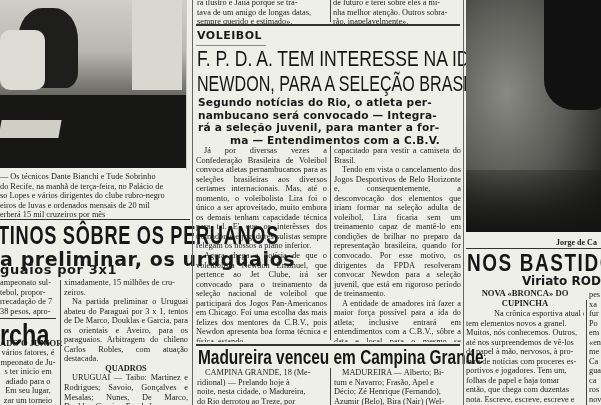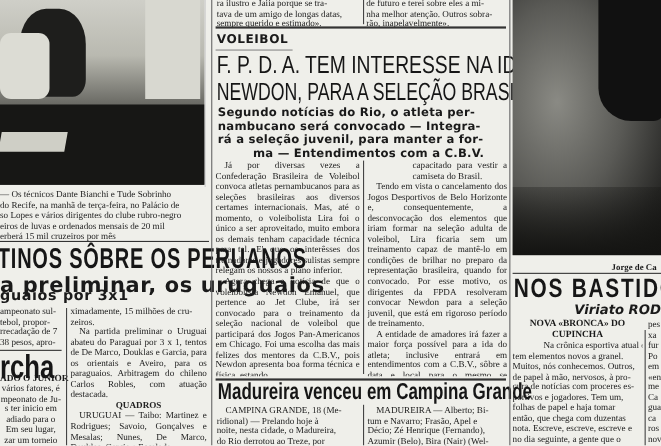--- a/index.html
+++ b/index.html
@@ -112,21 +112,21 @@
   <div>rá a seleção juvenil, para manter a for-</div>
   <div style="padding-left:10px;text-align:center;">ma — Entendimentos com a C.B.V.</div>
 </div>
 
 <div class="abs body-text" style="left:196px;top:146px;width:131px;height:196px;overflow:hidden;">
   <p>Já por diversas vezes a Confederação Brasileira de Voleibol convoca atletas pernambucanos para as seleções brasileiras aos diversos certames internacionais. Mas, até o momento, o voleibolista Lira foi o único a ser aproveitado, muito embora os demais tenham capacidade técnica para tal. E' que os interêsses dos treinadores e jogadores sulistas sempre relegam os nossos a plano inferior.</p>
   <p>Agora chega a notícia de que o voleibolista Newdon Emanuel, que pertence ao Jet Clube, irá ser convocado para o treinamento da seleção nacional de voleibol que participará dos Jogos Pan-Americanos em Chicago. Foi uma escolha das mais felizes dos mentores da C.B.V., pois Newdon apresenta boa forma técnica e física, estando</p>
 </div>
 <div class="rule-v" style="left:330px;top:146px;height:194px;"></div>
 <div class="abs body-text" style="left:334px;top:146px;width:127px;height:196px;overflow:hidden;">
-  <p style="text-indent:0;margin-left:41px;">capacitado para vestir a camiseta do Brasil.</p>
+  <p style="text-indent:0;">capacitado para vestir a camiseta do Brasil.</p>
   <p>Tendo em vista o cancelamento dos Jogos Desportivos de Belo Horizonte e, consequentemente, a desconvocação dos elementos que iriam formar na seleção adulta de voleibol, Lira ficaria sem um treinamento capaz de mantê-lo em condições de brilhar no preparo da representação brasileira, quando for convocado. Por esse motivo, os dirigentes da FPDA resolveram convocar Newdon para a seleção juvenil, que está em rigoroso período de treinamento.</p>
   <p>A entidade de amadores irá fazer a maior força possível para a ida do atleta; inclusive entrará em entendimentos com a C.B.V., sôbre a data e local para o mesmo se apresentar.</p>
 </div>
 
 <div class="rule-h" style="left:196px;top:344px;width:264px;height:2px;"></div>
 
 <div class="abs cond" style="left:198px;top:345px;font-size:21px;font-weight:bold;transform:scaleX(0.735);">Madureira venceu em Campina Grande</div>
 
 <div class="abs body-text" style="left:197px;top:368px;width:130px;white-space:nowrap;">
   <div style="padding-left:8px;">CAMPINA GRANDE, 18 (Me-</div>
@@ -147,31 +147,32 @@
 <div class="rule-v" style="left:463px;top:0;height:405px;background:#666;"></div>
 
 <div class="abs photo" style="left:466px;top:0;width:135px;height:232px;background:radial-gradient(ellipse at 30% 40%,#8a8a84 0%,#5a5a56 45%,#2a2a28 80%,#161614 100%);">
   <div class="abs" style="left:78px;top:0;width:60px;height:110px;background:#111;border-radius:0 0 10px 30px;"></div>
   <div class="abs" style="left:0;top:170px;width:135px;height:62px;background:linear-gradient(180deg,rgba(20,20,18,0.3),#141412);"></div>
 </div>
 <div class="abs" style="left:556px;top:238px;font-size:8px;font-weight:bold;white-space:nowrap;">Jorge de Ca</div>
 <div class="rule-h" style="left:466px;top:248px;width:135px;"></div>
 
 <div class="abs cond" style="left:467px;top:249px;font-size:24px;font-weight:bold;transform:scaleX(0.79);letter-spacing:2px;">NOS BASTIDORES</div>
-<div class="abs bold-sans" style="left:522px;top:274px;font-size:12px;font-style:italic;white-space:nowrap;">Viriato ROD</div>
+<div class="abs bold-sans" style="left:522px;top:274px;font-size:12px;white-space:nowrap;">Viriato ROD</div>
 
 <div class="abs" style="left:466px;top:289px;width:118px;text-align:center;font-size:8.6px;font-weight:bold;line-height:9.6px;font-family:'Liberation Serif',serif;">
   <div>NOVA «BRONCA» DO</div>
   <div>CUPINCHA</div>
 </div>
 
 <div class="abs body-text" style="left:466px;top:309px;width:118px;white-space:nowrap;overflow:hidden;">
   <div style="padding-left:8px;margin-left:20px;">Na crônica esportiva atual exis-</div>
   <div>tem elementos novos a granel.</div>
   <div>Muitos, nós conhecemos. Outros,</div>
+  <div>até nos surpreendemos de vê-los</div>
   <div>de papel à mão, nervosos, à pro-</div>
   <div>cura de notícias com proceres es-</div>
   <div>portivos e jogadores. Tem um,</div>
   <div>folhas de papel e haja tomar</div>
   <div>então, que chega com duzentas</div>
   <div>nota. Escreve, escreve, escreve e</div>
   <div>no dia seguinte, a gente que o</div>
 
 </div>
 <div class="rule-v" style="left:586px;top:300px;height:105px;"></div>

